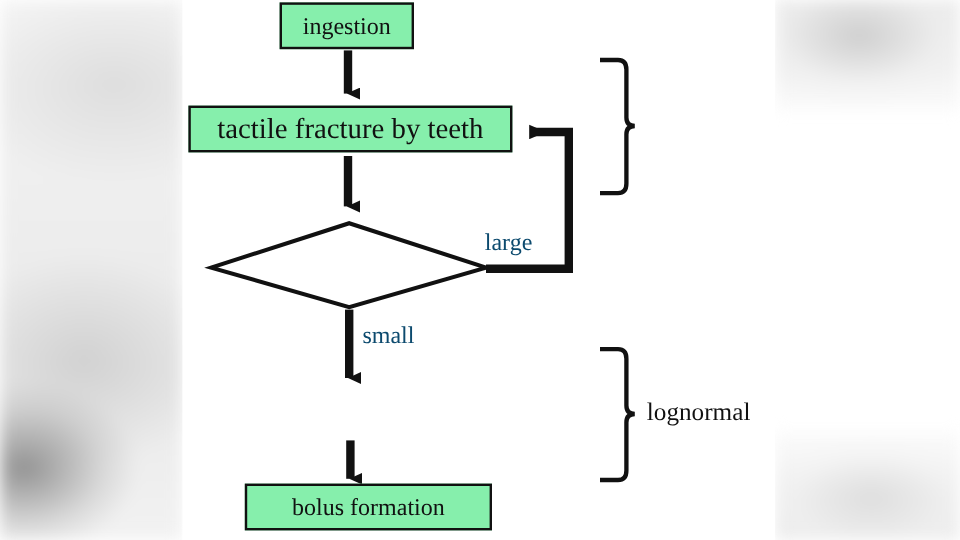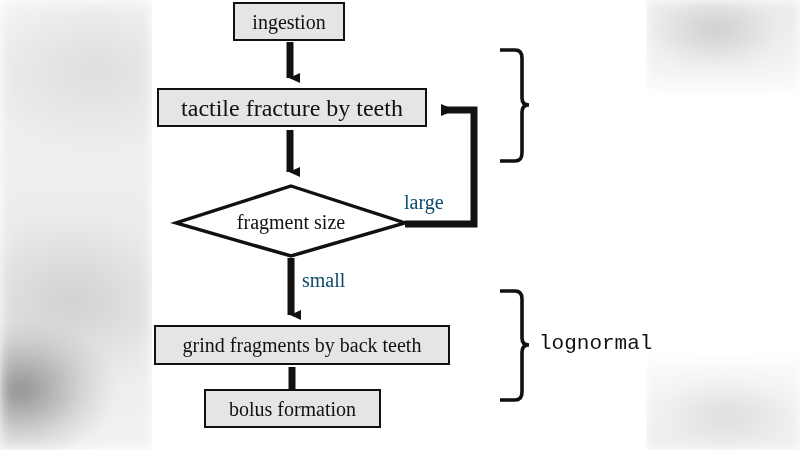--- a/index.html
+++ b/index.html
@@ -55,35 +55,35 @@
     position: absolute;
     left: 152px; top: 0;
     width: 494px; height: 450px;
     background: #ffffff;
   }
 
   
   .node {
     position: absolute;
     box-sizing: border-box;
-    background: #e5e5e5;
+    background: #86efac;
     border: 2.5px solid #111111;
     border-radius: 0;
     display: flex;
     align-items: center;
     justify-content: center;
     color: #111111;
     line-height: 1;
     white-space: nowrap;
     text-align: right;
   }
   .node-ingestion   { left: 233px; top: 2px;   width: 112px; height: 39px; font-size: 20px; }
   .node-tactile     { left: 157px; top: 88px;  width: 270px; height: 39px; font-size: 24px; }
   .node-grind       { left: 154px; top: 325px; width: 296px; height: 40px; font-size: 20px; }
-  .node-bolus       { left: 204px; top: 389px; width: 177px; height: 39px; font-size: 20px; }
+  .node-bolus       { left: 204px; top: 403px; width: 206px; height: 39px; font-size: 20px; }
 
   .svg-layer {
     position: absolute;
     left: 0; top: 0;
     width: 800px; height: 450px;
     overflow: visible;
   }
 
   .edge-label {
     position: absolute;
@@ -96,21 +96,21 @@
   .label-small  { left: 302px; top: 270px; }
 
   .brace-label {
     position: absolute;
     color: #111111;
     font-size: 21px;
     line-height: 1;
     white-space: nowrap;
   }
   .label-exponential { left: 539px; top: 93px; }
-  .label-lognormal   { left: 539px; top: 333px; font-family: Liberation Mono, monospace; }
+  .label-lognormal   { left: 539px; top: 333px; }
 
   .diamond-text {
     position: absolute;
     left: 205px;
     top: 212px;
     width: 172px;
     text-align: center;
     font-size: 20px;
     color: #111111;
     line-height: 1;
@@ -157,25 +157,21 @@
   </svg>
 
   <div class="node node-ingestion">
     <span>ingestion</span>
   </div>
 
   <div class="node node-tactile">
     <span>tactile fracture by teeth</span>
   </div>
 
-  <div class="diamond-text">fragment size</div>
 
-  <div class="node node-grind">
-    <span>grind fragments by back teeth</span>
-  </div>
 
   <div class="node node-bolus">
     <span>bolus formation</span>
   </div>
 
   <div class="edge-label label-large">large</div>
   <div class="edge-label label-small">small</div>
 
   <div class="brace-label label-lognormal">lognormal</div>
 

